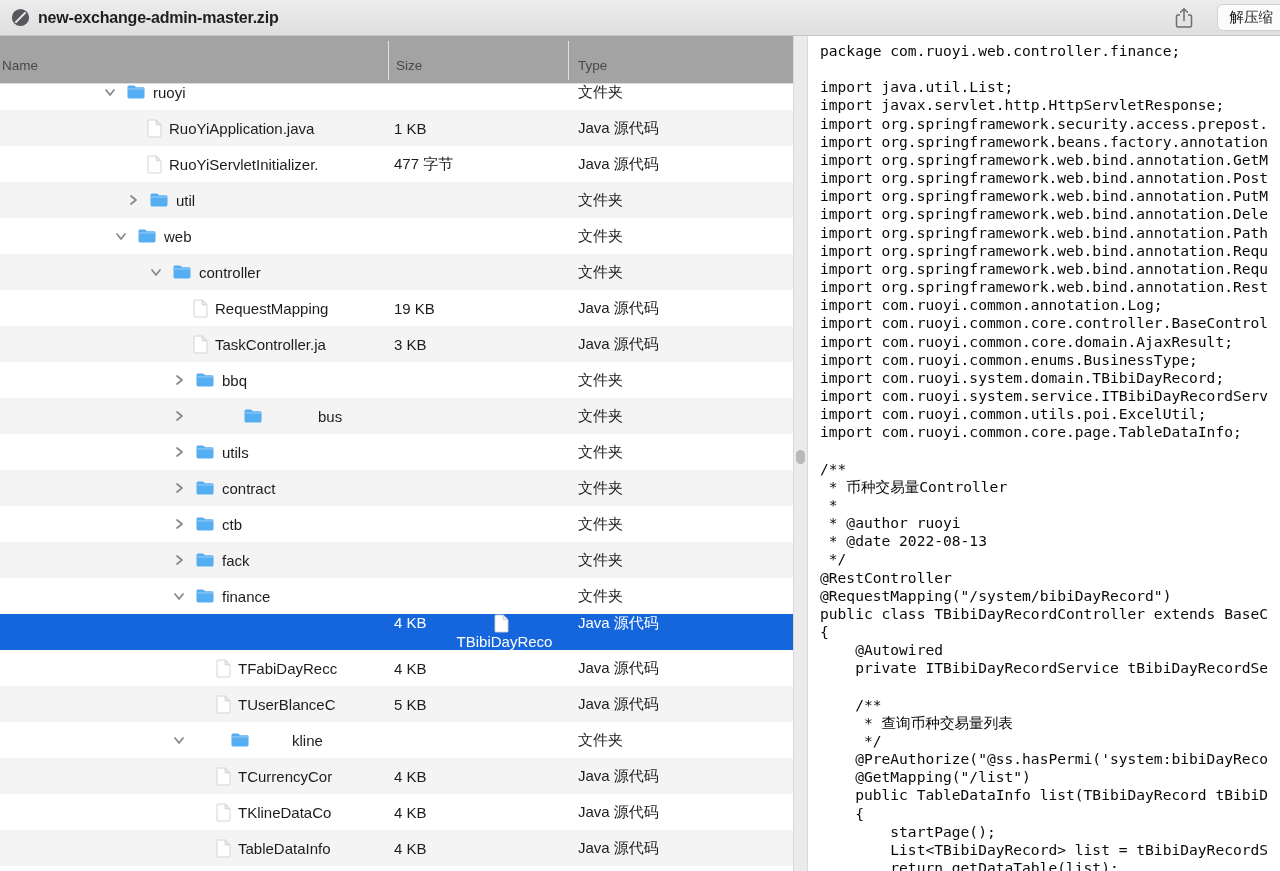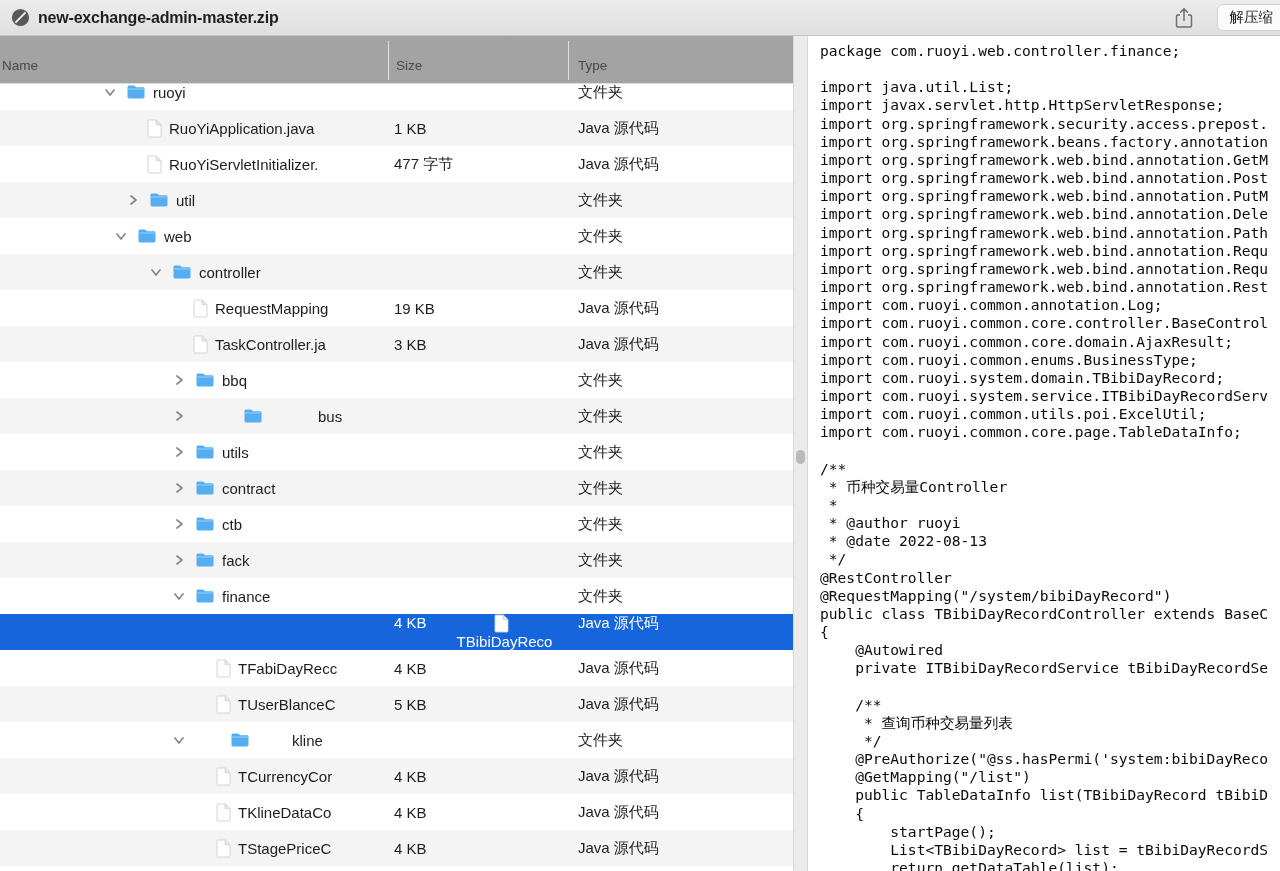--- a/index.html
+++ b/index.html
@@ -392,21 +392,21 @@
             <span class="fsize">4 KB</span>
             <span class="ftype">Java 源代码</span>
           </div>
           <div class="row alt" style="padding-left: 216px;">
             <span class="ficon">
               <svg width="15" height="19" viewBox="0 0 15 19">
                 <path d="M1 1.8 C1 1.3 1.3 1 1.8 1 L9.2 1 L14 5.8 L14 17.2 C14 17.7 13.7 18 13.2 18 L1.8 18 C1.3 18 1 17.7 1 17.2 Z" fill="#ffffff" stroke="#cfcfd4" stroke-width="0.9"></path>
                 <path d="M9.2 1 L9.2 5.8 L14 5.8 Z" fill="#ececf0" stroke="#cfcfd4" stroke-width="0.9" stroke-linejoin="round"></path>
               </svg>
             </span>
-            <span class="fname">TStagePriceC</span>
+            <span class="fname">TableDataInfo</span>
             <span class="fsize">4 KB</span>
             <span class="ftype">Java 源代码</span>
           </div>
         </div>
     </div>
 
     <div class="split-strip">
       <div class="split-thumb"></div>
     </div>
 

